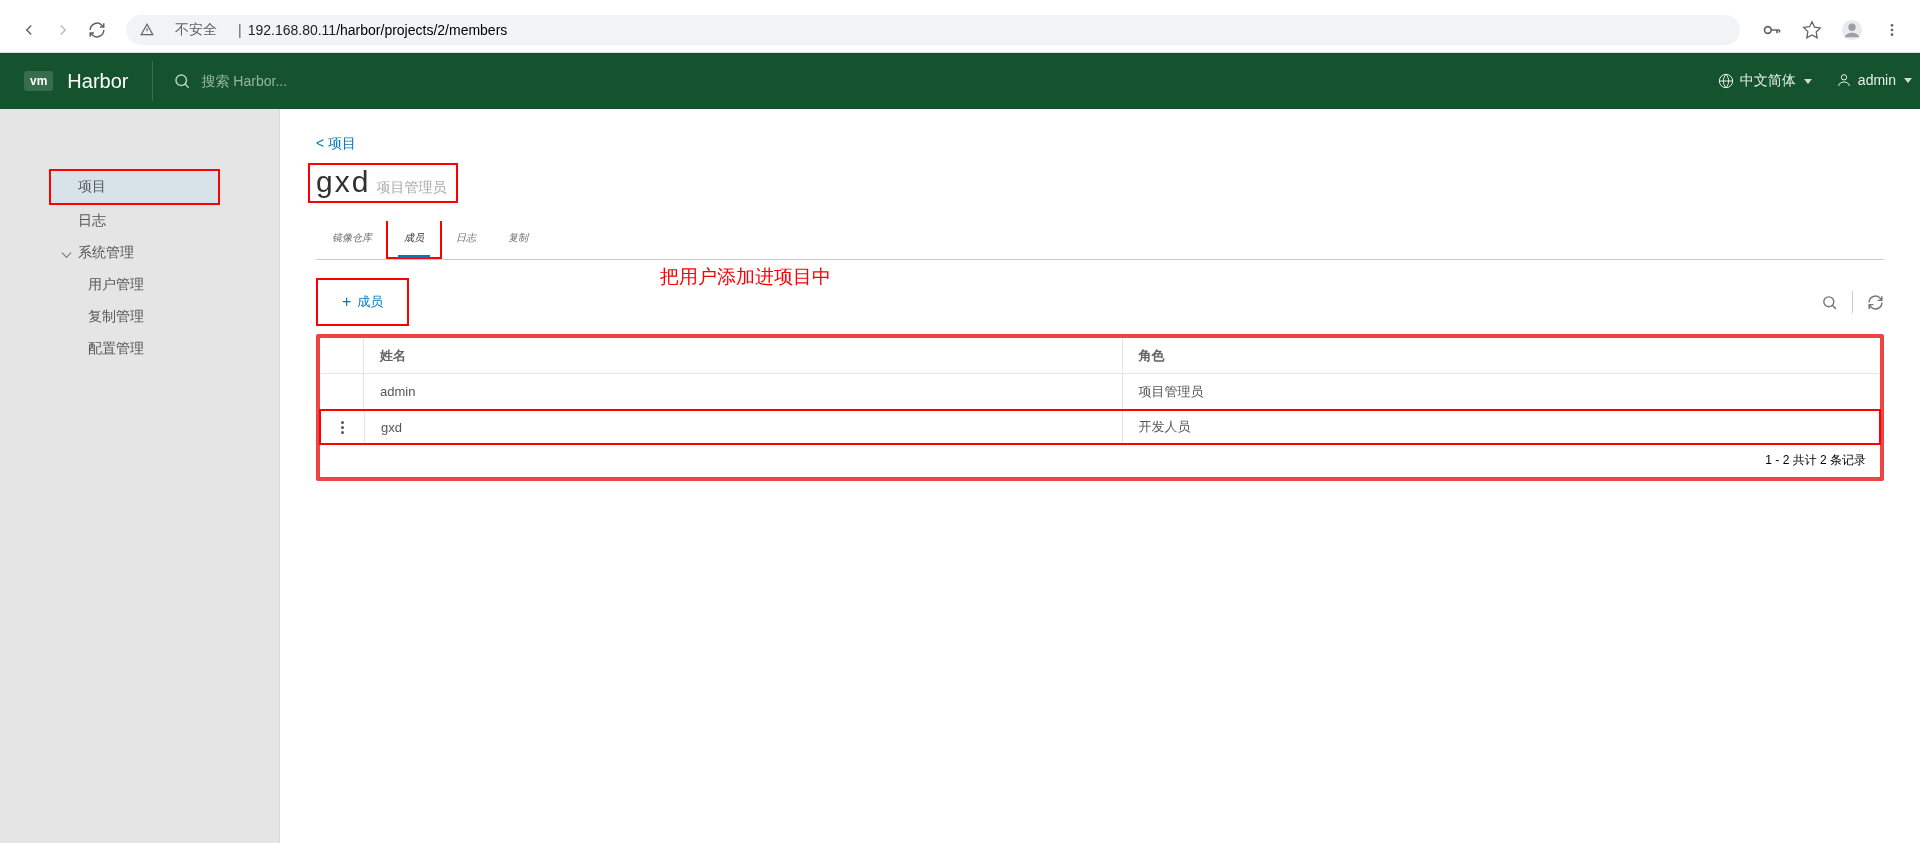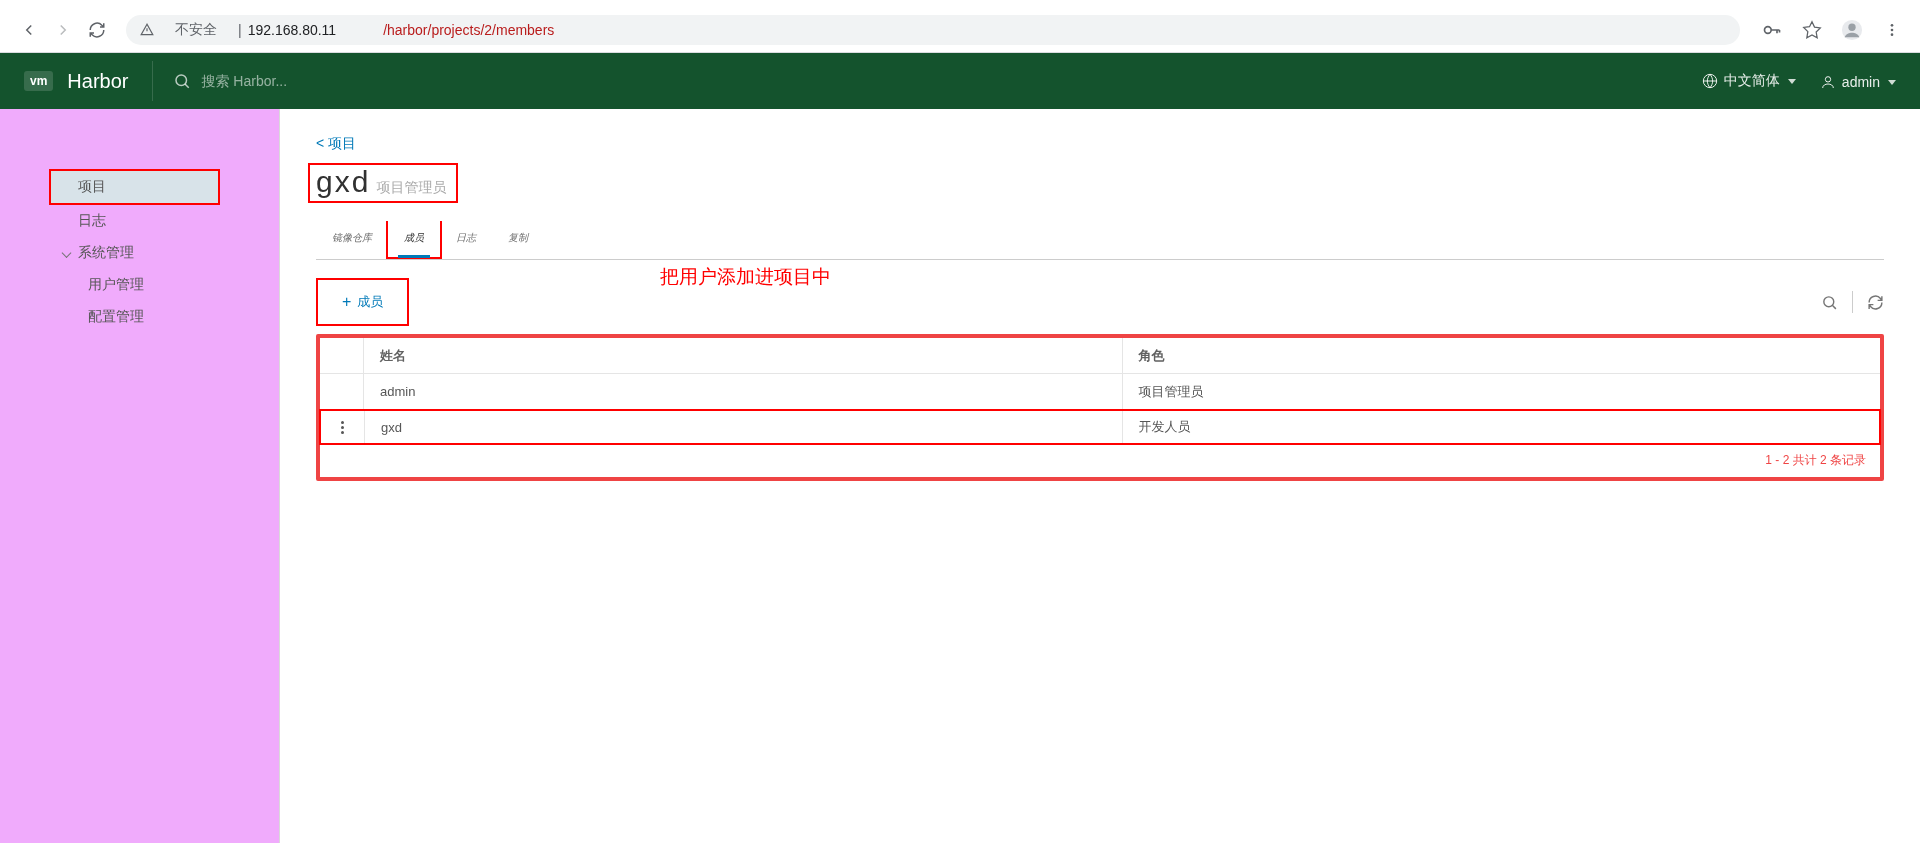--- a/index.html
+++ b/index.html
@@ -7,41 +7,41 @@
 
     
     .tab-bar { height: 8px; background: #fff; position: relative; }
     .browser-toolbar { height: 45px; display: flex; align-items: center; padding: 0 12px; background: #fff; border-bottom: 1px solid #dadce0; }
     .nav-btn { width: 34px; height: 34px; display: flex; align-items: center; justify-content: center; border-radius: 50%; color: #5f6368; cursor: pointer; }
     .nav-btn svg { width: 18px; height: 18px; }
     .nav-btn.disabled { color: #babcbe; cursor: default; }
     .url-bar { flex: 1; height: 30px; margin: 0 8px 0 12px; background: #f1f3f4; border-radius: 15px; display: flex; align-items: center; padding: 0 14px; color: #5f6368; font-size: 14px; }
     .url-bar .security { display: flex; align-items: center; gap: 21px; margin-right: 6px; }
     .url-bar .url-text { color: #202124; }
-    .url-bar .url-path { color: #b91c1c; margin-left: 47px; }
+    .url-bar .url-path { color: #000000; }
     .toolbar-right { display: flex; align-items: center; gap: 8px; margin-left: 8px; }
     .toolbar-icon { width: 32px; height: 32px; display: flex; align-items: center; justify-content: center; color: #5f6368; }
 
     
     .app-header { height: 56px; background: #14532d; display: flex; align-items: center; color: #fff; }
     .app-logo { display: flex; align-items: center; padding: 0 24px; height: 100%; }
     .vm-badge { background: rgba(255,255,255,0.15); border-radius: 3px; padding: 3px 6px; font-size: 12px; font-weight: bold; margin-right: 14px; }
     .app-title { font-size: 20px; font-weight: 400; }
     .header-divider { width: 1px; height: 40px; background: rgba(255,255,255,0.15); }
     .search-box { display: flex; align-items: center; padding: 0 20px; color: rgba(255,255,255,0.7); flex: 1; }
     .search-box svg { width: 18px; height: 18px; margin-right: 10px; }
     .search-input { background: transparent; border: none; outline: none; color: #fff; font-size: 14px; width: 300px; }
     .search-input::placeholder { color: rgba(255,255,255,0.55); }
-    .header-right { display: flex; align-items: flex-end; gap: 24px; padding-right: 24px; }
+    .header-right { display: flex; align-items: flex-start; gap: 24px; padding-right: 8px; }
     .header-link { display: flex; align-items: center; gap: 6px; font-size: 14px; color: rgba(255,255,255,0.9); cursor: pointer; }
     .caret { width: 0; height: 0; border-left: 4px solid transparent; border-right: 4px solid transparent; border-top: 5px solid rgba(255,255,255,0.8); margin-left: 2px; }
 
     
     .app-body { display: flex; height: calc(100% - 8px - 45px - 56px); }
-    .sidebar { width: 280px; border-right: 1px solid #d9d9d9; padding-top: 60px; background: #f0abfc; }
+    .sidebar { width: 280px; border-right: 1px solid #d9d9d9; padding-top: 60px; background: #e5e5e5; }
     .sidebar-item { padding: 7px 0 7px 78px; font-size: 14px; color: #565656; cursor: pointer; }
     .sidebar-item.level-1 { padding-left: 78px; }
     .sidebar-item.level-2 { padding-left: 88px; }
     .sidebar-item.expand { padding-left: 58px; position: relative; }
     .sidebar-item.expand::before { content: ''; position: absolute; left: 63px; top: 50%; transform: translateY(-50%) rotate(45deg); width: 6px; height: 6px; border-right: 1.5px solid #757575; border-bottom: 1.5px solid #757575; }
     .sidebar-item.selected { background: #d8e3e9; }
     
     .hl-projects { border: 2px solid red; margin: 0 59px 0 49px; }
     .hl-projects .sidebar-item { padding-left: 27px; }
 
@@ -69,21 +69,21 @@
     .data-table { width: 100%; border: 4px solid #ef4444; border-radius: 2px; margin-top: 8px; }
     .thead, .trow { display: flex; align-items: center; border-bottom: 1px solid #e5e5e5; font-size: 13px; color: #565656; }
     .thead { font-weight: 600; color: #616161; height: 36px; }
     .trow { height: 36px; }
     .col-action { width: 44px; display: flex; justify-content: center; border-right: 1px solid #e5e5e5; height: 100%; align-items: center; }
     .col-name { flex: 1; padding-left: 16px; border-right: 1px solid #e5e5e5; height: 100%; display: flex; align-items: center; }
     .col-role { flex: 1; padding-left: 16px; height: 100%; display: flex; align-items: center; }
     .trow.hl { border: 2px solid red; margin: -1px; }
     .dots { display: flex; flex-direction: column; gap: 2px; }
     .dots span { width: 3px; height: 3px; background: #565656; border-radius: 50%; }
-    .tfoot { text-align: right; font-size: 12px; color: #ef4444; padding: 8px 14px; }
+    .tfoot { text-align: right; font-size: 12px; color: #000000; padding: 8px 14px; }
 
     .main-area { position: relative; }
   </style>
 </head>
 <body>
 
 <div class="tab-bar"></div>
 
 <div class="browser-toolbar">
   <div class="nav-btn">
@@ -176,20 +176,21 @@
 
 <div class="app-body">
 
   <div class="sidebar">
     <div class="hl-projects">
       <div class="sidebar-item selected">项目</div>
     </div>
     <div class="sidebar-item level-1">日志</div>
     <div class="sidebar-item expand level-1" style="padding-left:78px;">系统管理</div>
     <div class="sidebar-item level-2">用户管理</div>
+    <div class="sidebar-item level-2">复制管理</div>
     <div class="sidebar-item level-2">配置管理</div>
   </div>
 
   <div class="main main-area">
     <div class="breadcrumb">&lt; 项目</div>
 
     <div class="project-title-wrap">
       <span class="project-title">gxd</span>
       <span class="project-role">项目管理员</span>
     </div>

